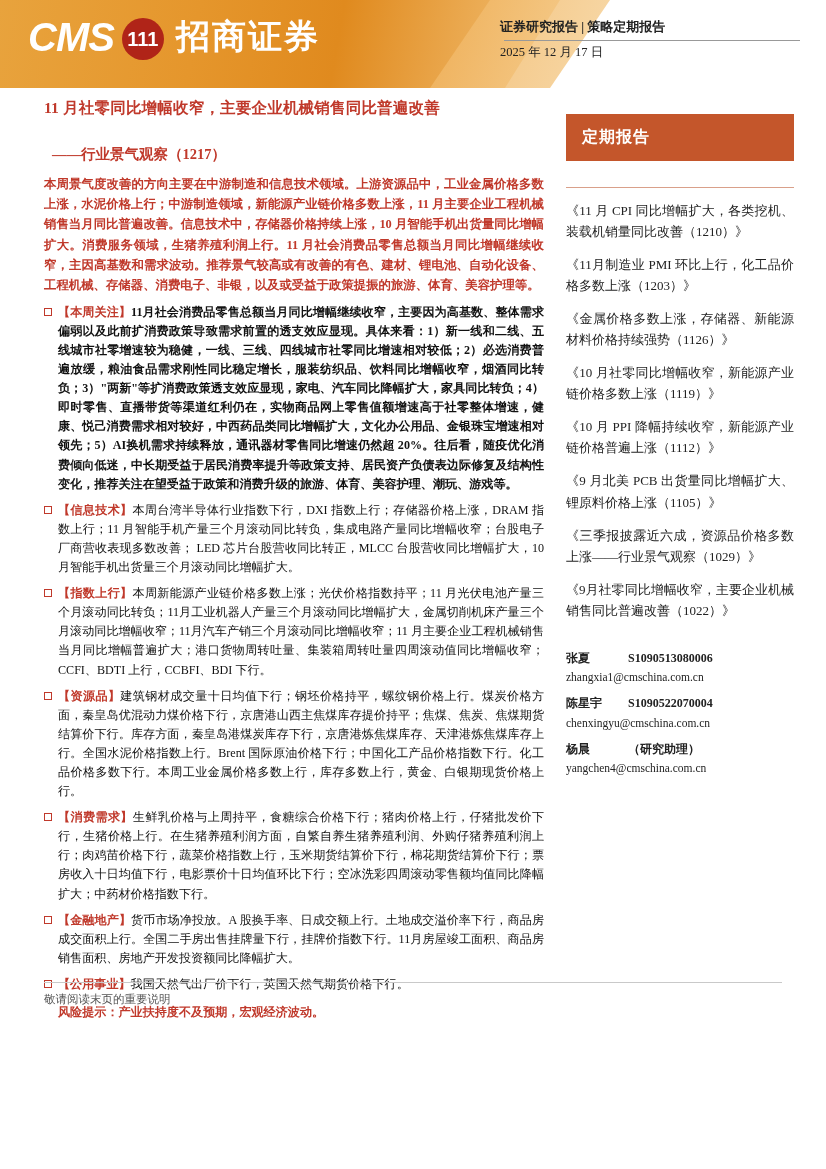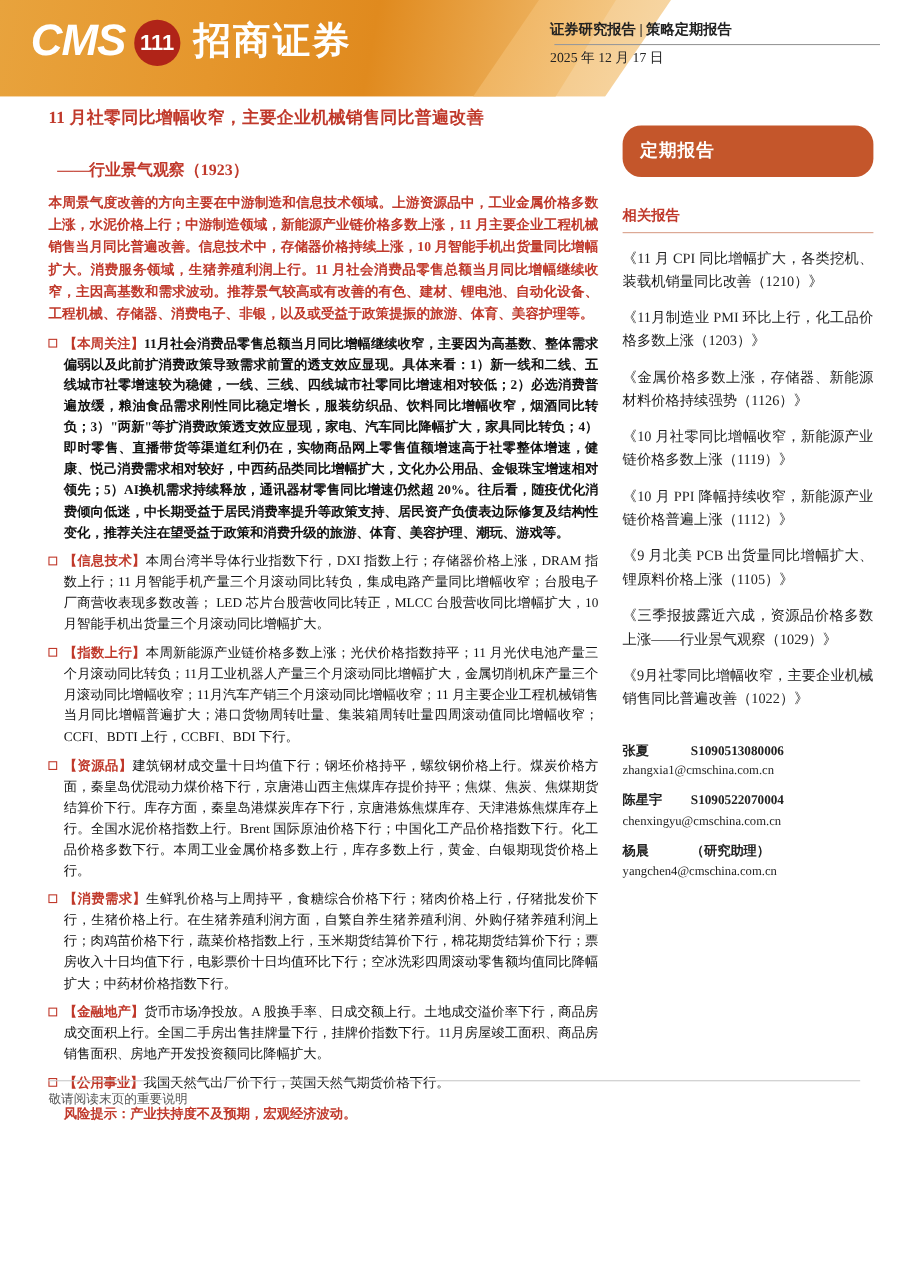--- a/index.html
+++ b/index.html
@@ -192,21 +192,20 @@
 
   
   .rp-banner {
     background: #c4562b;
     color: #fff;
     font-size: 16px;
     font-weight: bold;
     padding: 13px 16px;
     letter-spacing: 1px;
     margin-bottom: 26px;
-    border-radius: 17px;
   }
   .rel-title {
     font-size: 13px;
     font-weight: bold;
     color: #c0392b;
     margin-bottom: 6px;
   }
   .rel-rule {
     height: 1px;
     background: #d9a08a;
@@ -278,21 +277,21 @@
     <div class="header-right">
       <div class="line1">证券研究报告 | 策略定期报告</div>
       <div class="line2">2025 年 12 月 17 日</div>
     </div>
   </div>
 
   <div class="content">
 
     <div class="left-col">
       <div class="doc-title">11 月社零同比增幅收窄，主要企业机械销售同比普遍改善</div>
-      <div class="doc-subtitle">——行业景气观察（1923）</div>
+      <div class="doc-subtitle">——行业景气观察（1217）</div>
       <div class="summary">本周景气度改善的方向主要在中游制造和信息技术领域。上游资源品中，工业金属价格多数上涨，水泥价格上行；中游制造领域，新能源产业链价格多数上涨，11 月主要企业工程机械销售当月同比普遍改善。信息技术中，存储器价格持续上涨，10 月智能手机出货量同比增幅扩大。消费服务领域，生猪养殖利润上行。11 月社会消费品零售总额当月同比增幅继续收窄，主因高基数和需求波动。推荐景气较高或有改善的有色、建材、锂电池、自动化设备、工程机械、存储器、消费电子、非银，以及或受益于政策提振的旅游、体育、美容护理等。</div>
 
       <ul class="bullets">
         <li class="bullet">
           <span class="tag">【本周关注】</span><span class="b">11月社会消费品零售总额当月同比增幅继续收窄，主要因为高基数、整体需求偏弱以及此前扩消费政策导致需求前置的透支效应显现。具体来看：1）新一线和二线、五线城市社零增速较为稳健，一线、三线、四线城市社零同比增速相对较低；2）必选消费普遍放缓，粮油食品需求刚性同比稳定增长，服装纺织品、饮料同比增幅收窄，烟酒同比转负；3）"两新"等扩消费政策透支效应显现，家电、汽车同比降幅扩大，家具同比转负；4）即时零售、直播带货等渠道红利仍在，实物商品网上零售值额增速高于社零整体增速，健康、悦己消费需求相对较好，中西药品类同比增幅扩大，文化办公用品、金银珠宝增速相对领先；5）AI换机需求持续释放，通讯器材零售同比增速仍然超 20%。往后看，随疫优化消费倾向低迷，中长期受益于居民消费率提升等政策支持、居民资产负债表边际修复及结构性变化，推荐关注在望受益于政策和消费升级的旅游、体育、美容护理、潮玩、游戏等。</span>
         </li>
         <li class="bullet">
           <span class="tag">【信息技术】</span><span>本周台湾半导体行业指数下行，DXI 指数上行；存储器价格上涨，DRAM 指数上行；11 月智能手机产量三个月滚动同比转负，集成电路产量同比增幅收窄；台股电子厂商营收表现多数改善； LED 芯片台股营收同比转正，MLCC 台股营收同比增幅扩大，10 月智能手机出货量三个月滚动同比增幅扩大。</span>
         </li>
         <li class="bullet">
@@ -311,21 +310,20 @@
           <span class="tag">【公用事业】</span><span>我国天然气出厂价下行，英国天然气期货价格下行。</span>
         </li>
       </ul>
 
       <div class="risk">风险提示：产业扶持度不及预期，宏观经济波动。</div>
     </div>
 
     <div class="right-col">
       <div class="rp-banner">定期报告</div>
 
-      <div class="rel-title">相关报告</div>
       <div class="rel-rule"></div>
 
       <div class="rel-item">《11 月 CPI 同比增幅扩大，各类挖机、装载机销量同比改善（1210）》</div>
       <div class="rel-item">《11月制造业 PMI 环比上行，化工品价格多数上涨（1203）》</div>
       <div class="rel-item">《金属价格多数上涨，存储器、新能源材料价格持续强势（1126）》</div>
       <div class="rel-item">《10 月社零同比增幅收窄，新能源产业链价格多数上涨（1119）》</div>
       <div class="rel-item">《10 月 PPI 降幅持续收窄，新能源产业链价格普遍上涨（1112）》</div>
       <div class="rel-item">《9 月北美 PCB 出货量同比增幅扩大、锂原料价格上涨（1105）》</div>
       <div class="rel-item">《三季报披露近六成，资源品价格多数上涨——行业景气观察（1029）》</div>
       <div class="rel-item">《9月社零同比增幅收窄，主要企业机械销售同比普遍改善（1022）》</div>

